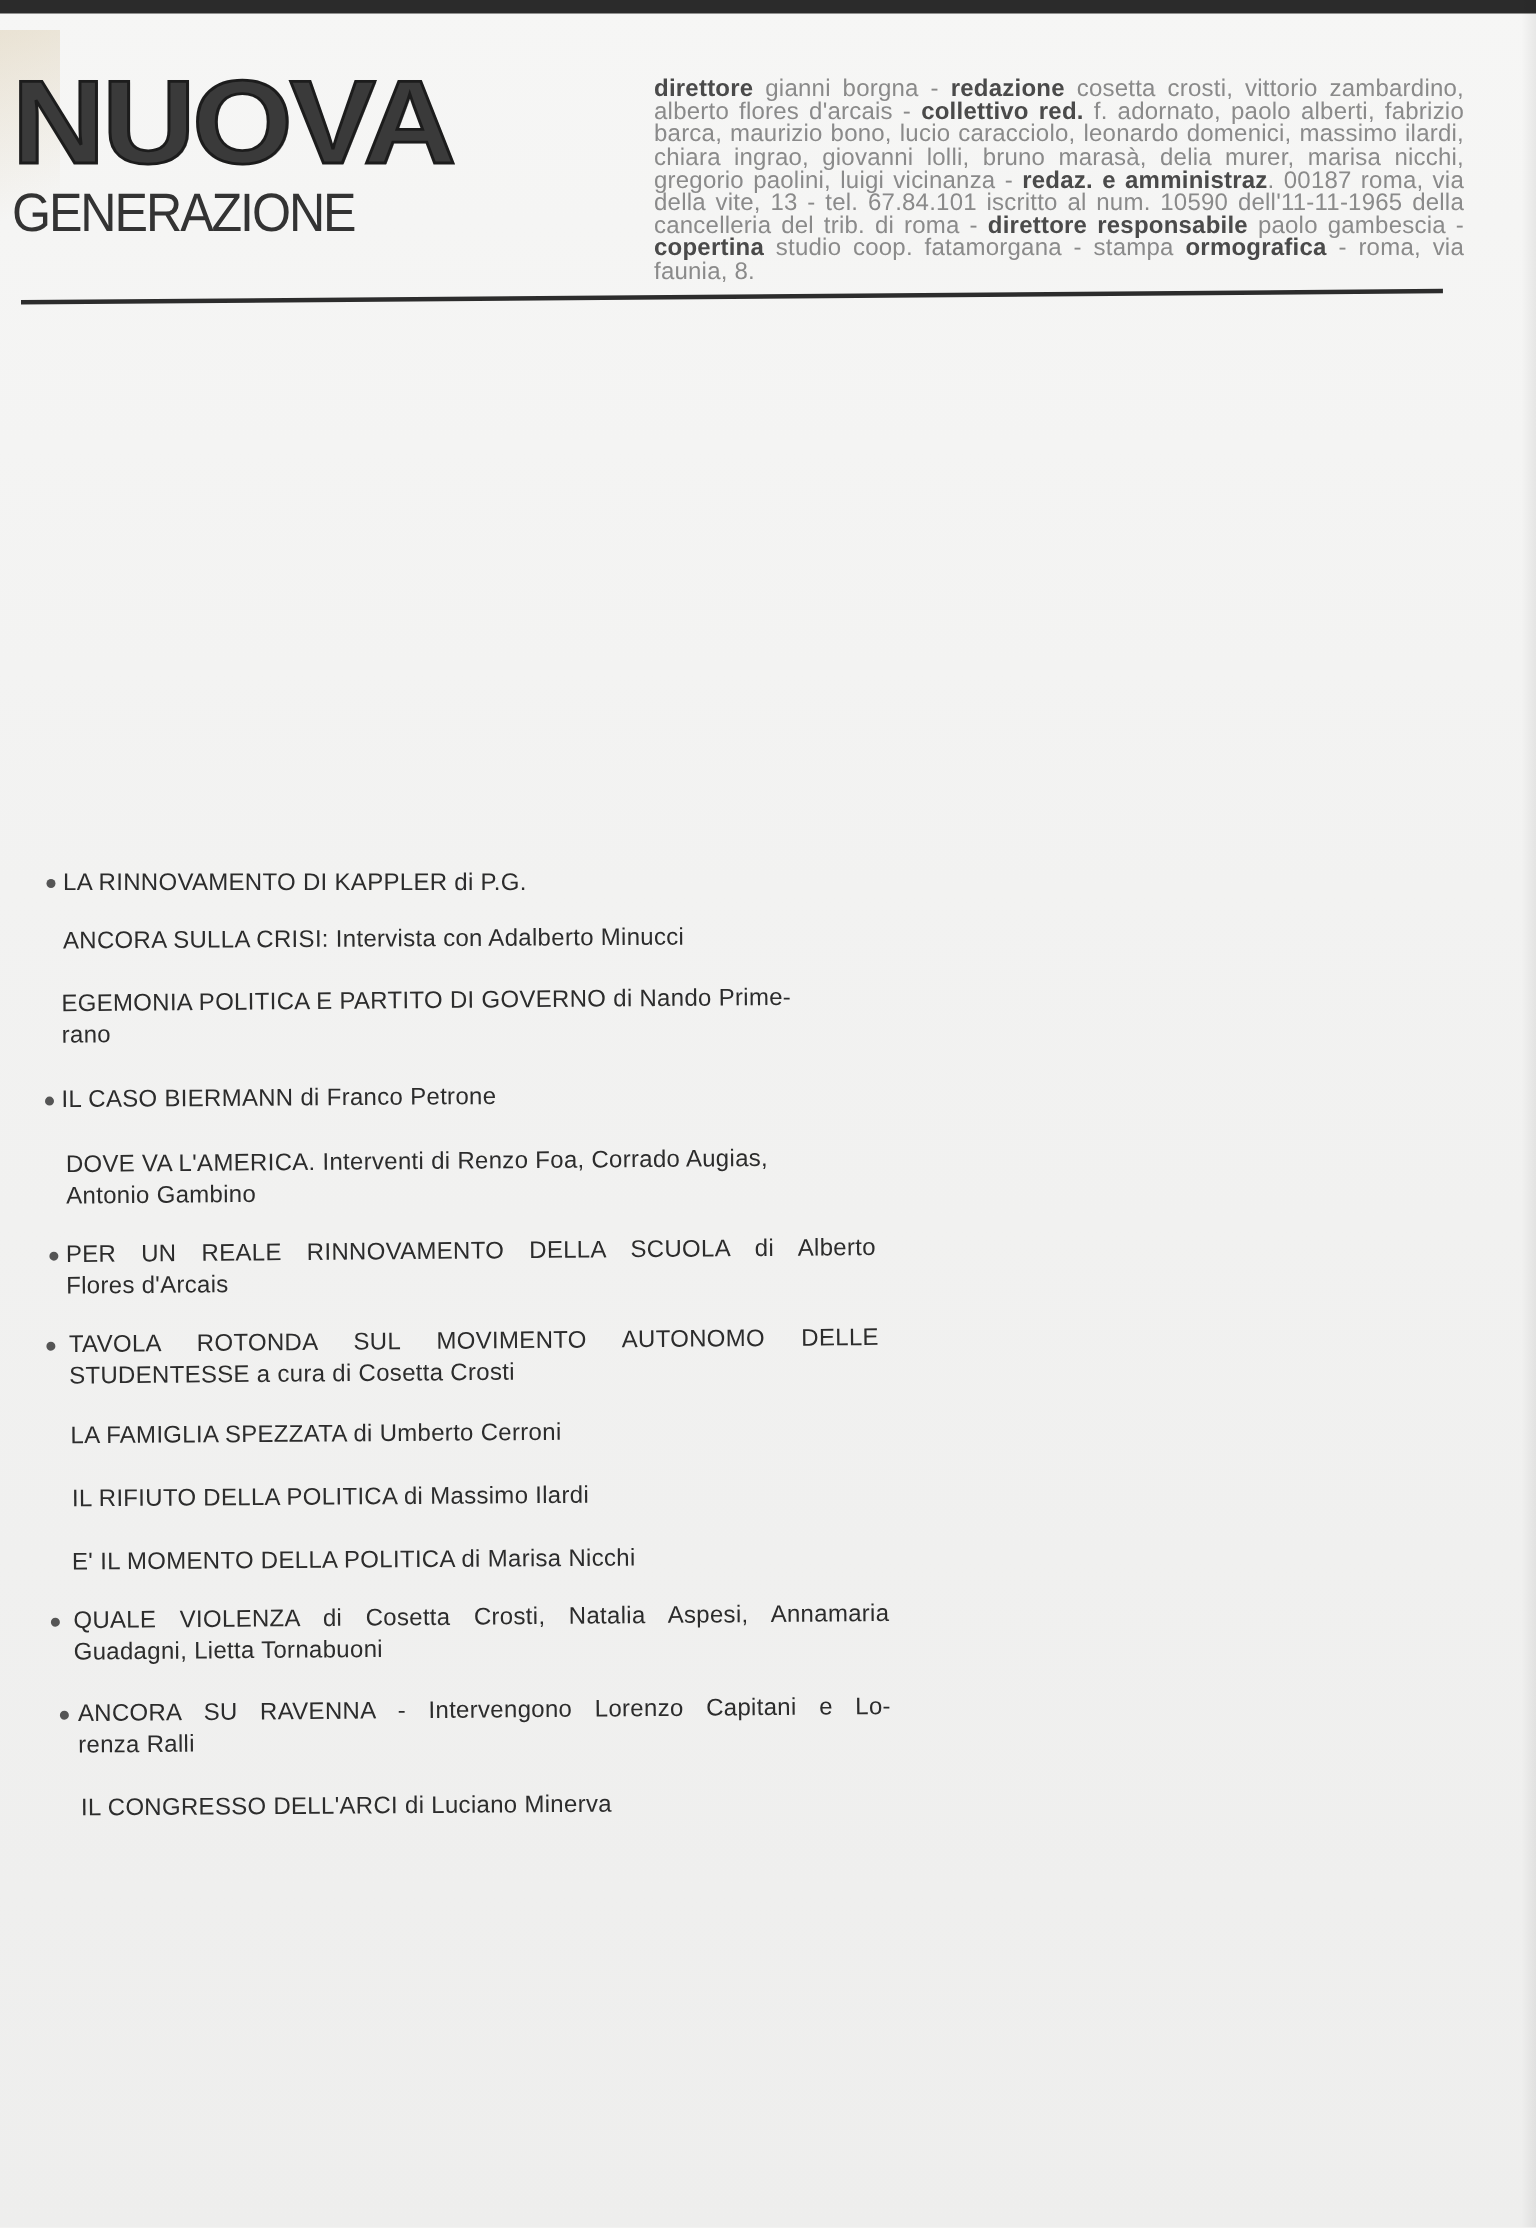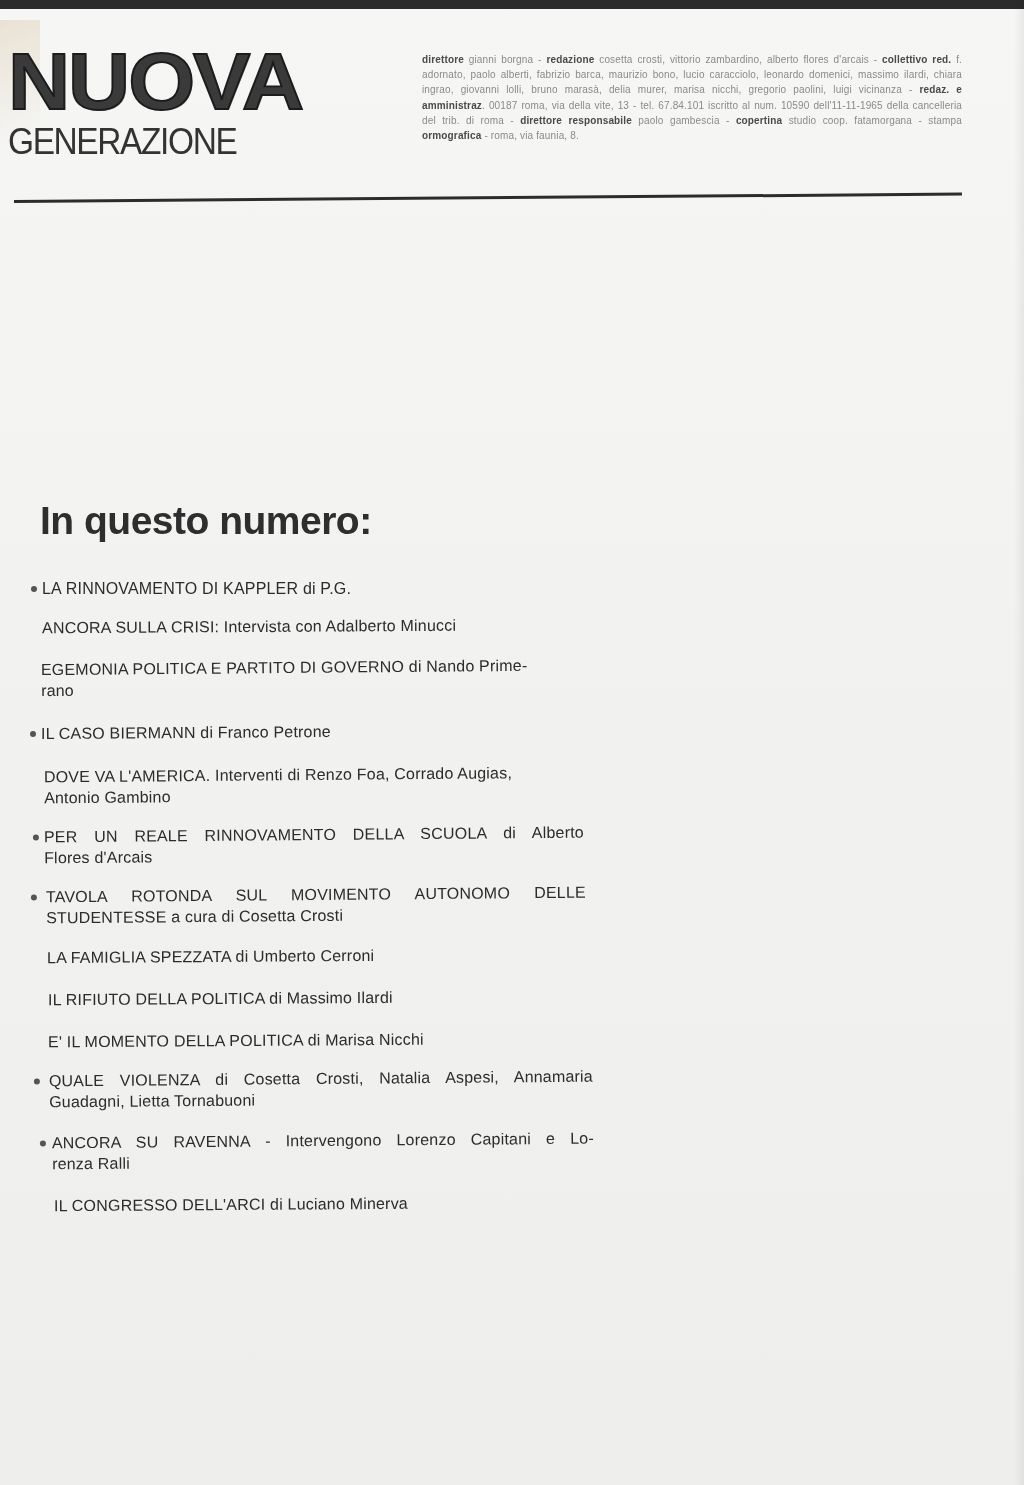--- a/index.html
+++ b/index.html
@@ -65,23 +65,23 @@
       line-height: 40px;
       letter-spacing: -1.5px;
       color: #333;
       transform: scaleX(0.93);
       transform-origin: left;
     }
 
     
     .credits {
       position: absolute;
-      left: 422px; top: 52px;
+      left: 436px; top: 52px;
       width: 540px;
-      font-size: 10px;
+      font-size: 16px;
       line-height: 15.2px;
       color: #8a8a8a;
       text-align: justify;
       letter-spacing: 0.15px;
     }
     .credits b {
       color: #4a4a4a;
       font-weight: bold;
     }
 
@@ -144,21 +144,20 @@
 
   <div class="logo">
     <div class="logo-nuova">NUOVA</div>
     <div class="logo-generazione">GENERAZIONE</div>
   </div>
 
   <div class="credits" id="credits"><b>direttore</b><span> gianni borgna - </span><b>redazione</b><span> cosetta crosti, vittorio zambardino, alberto flores d'arcais - </span><b>collettivo red.</b><span> f. adornato, paolo alberti, fabrizio barca, maurizio bono, lucio caracciolo, leonardo domenici, massimo ilardi, chiara ingrao, giovanni lolli, bruno marasà, delia murer, marisa nicchi, gregorio paolini, luigi vicinanza - </span><b>redaz. e amministraz</b><span>. 00187 roma, via della vite, 13 - tel. 67.84.101 iscritto al num. 10590 dell'11-11-1965 della cancelleria del trib. di roma - </span><b>direttore responsabile</b><span> paolo gambescia - </span><b>copertina</b><span> studio coop. fatamorgana - stampa </span><b>ormografica</b><span> - roma, via faunia, 8.</span></div>
 
   <div class="rule"></div>
 
-  <h1 class="section-title" style="margin:0;">In questo numero:</h1>
 
   <div class="toc" id="toc">
 
     <div class="toc-item" style="left:42px; top:578px;">
       <span class="bullet"></span>
       <span class="line">LA RINNOVAMENTO DI KAPPLER di P.G.</span>
     </div>
     <div class="toc-item" style="left:42px; top:616px; transform:rotate(-0.35deg);">
       <span class="line">ANCORA SULLA CRISI: Intervista con Adalberto Minucci</span>
     </div>

